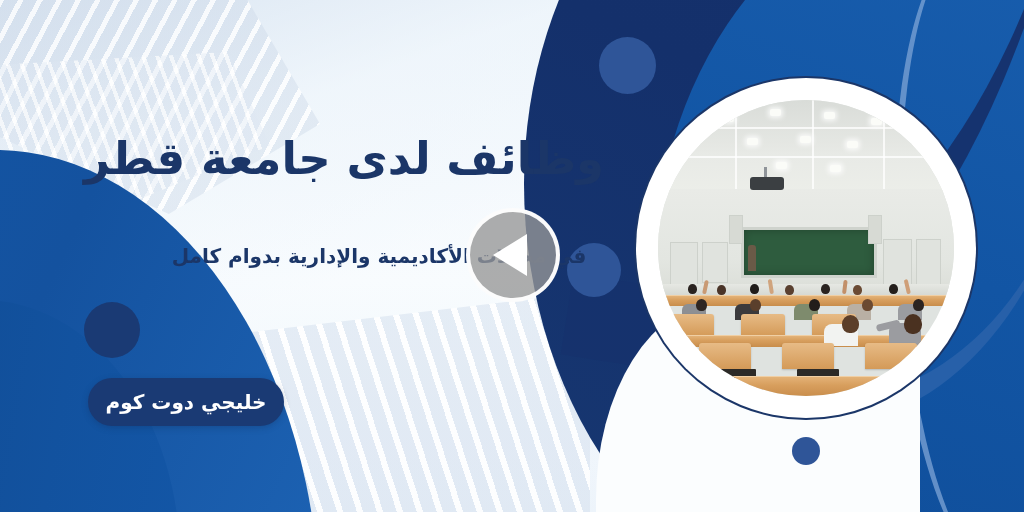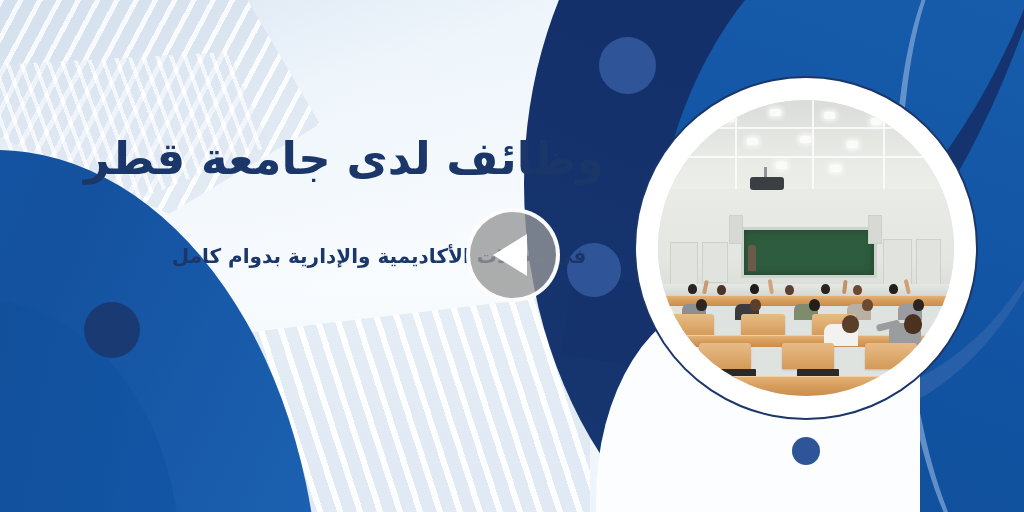--- a/index.html
+++ b/index.html
@@ -414,14 +414,17 @@
   <div class="dot dot-small"></div>
   <div class="dot dot-left"></div>
 
   <div class="headline">وظائف لدى جامعة قطر</div>
   <div class="subhead">في مجالات الأكاديمية والإدارية بدوام كامل</div>
 
   <div class="play-btn">
     <div class="play-tri"></div>
   </div>
 
+  <div class="brand-badge">
+    <span>خليجي دوت كوم</span>
+  </div>
 
 </div>
 
 </body></html>

